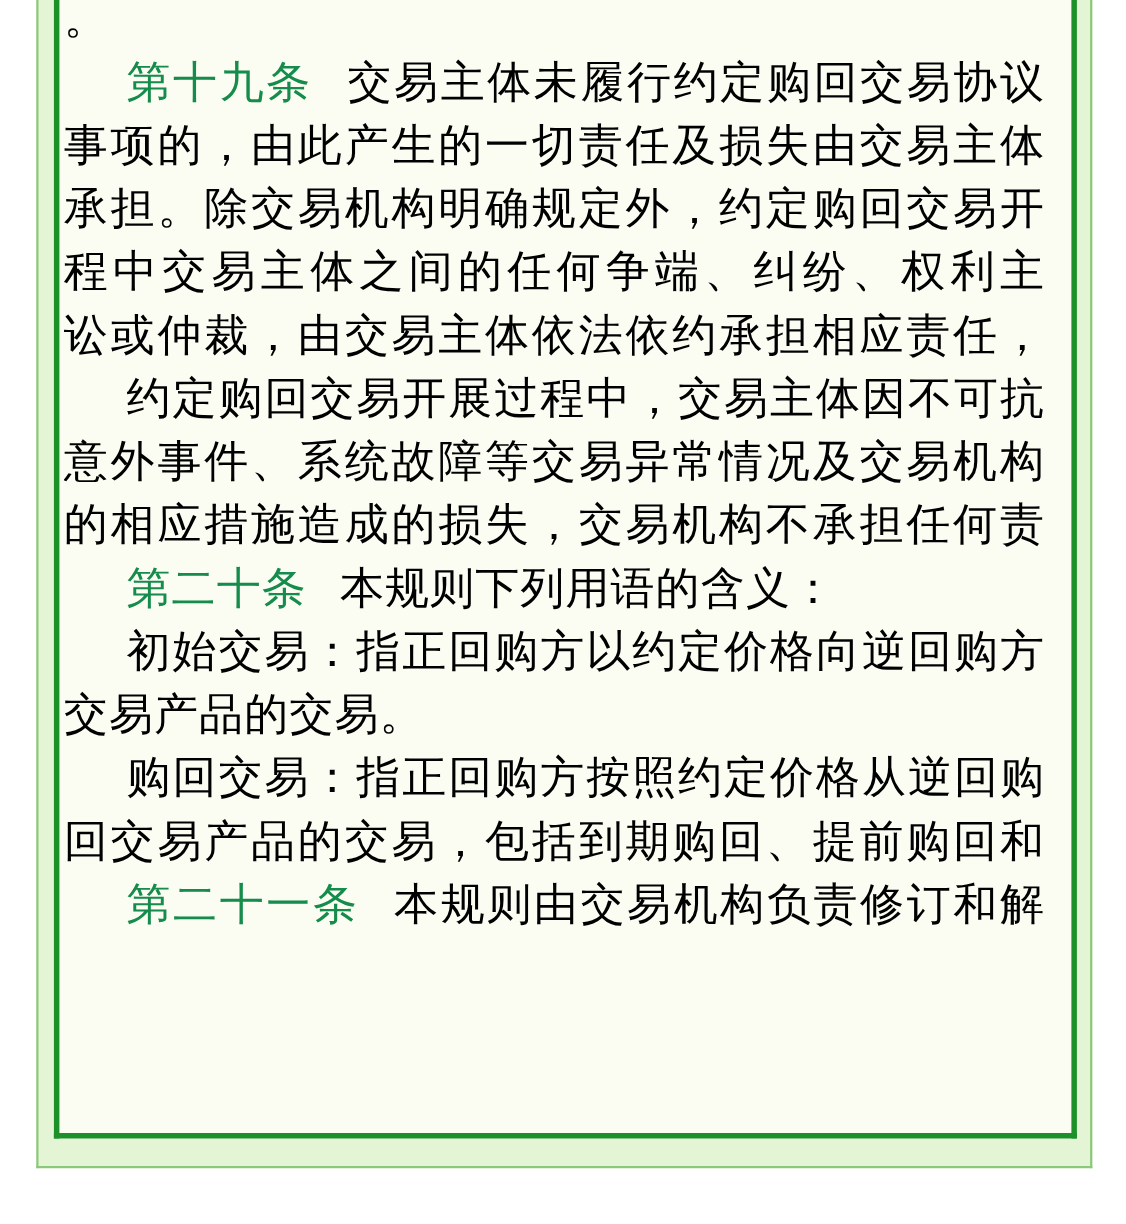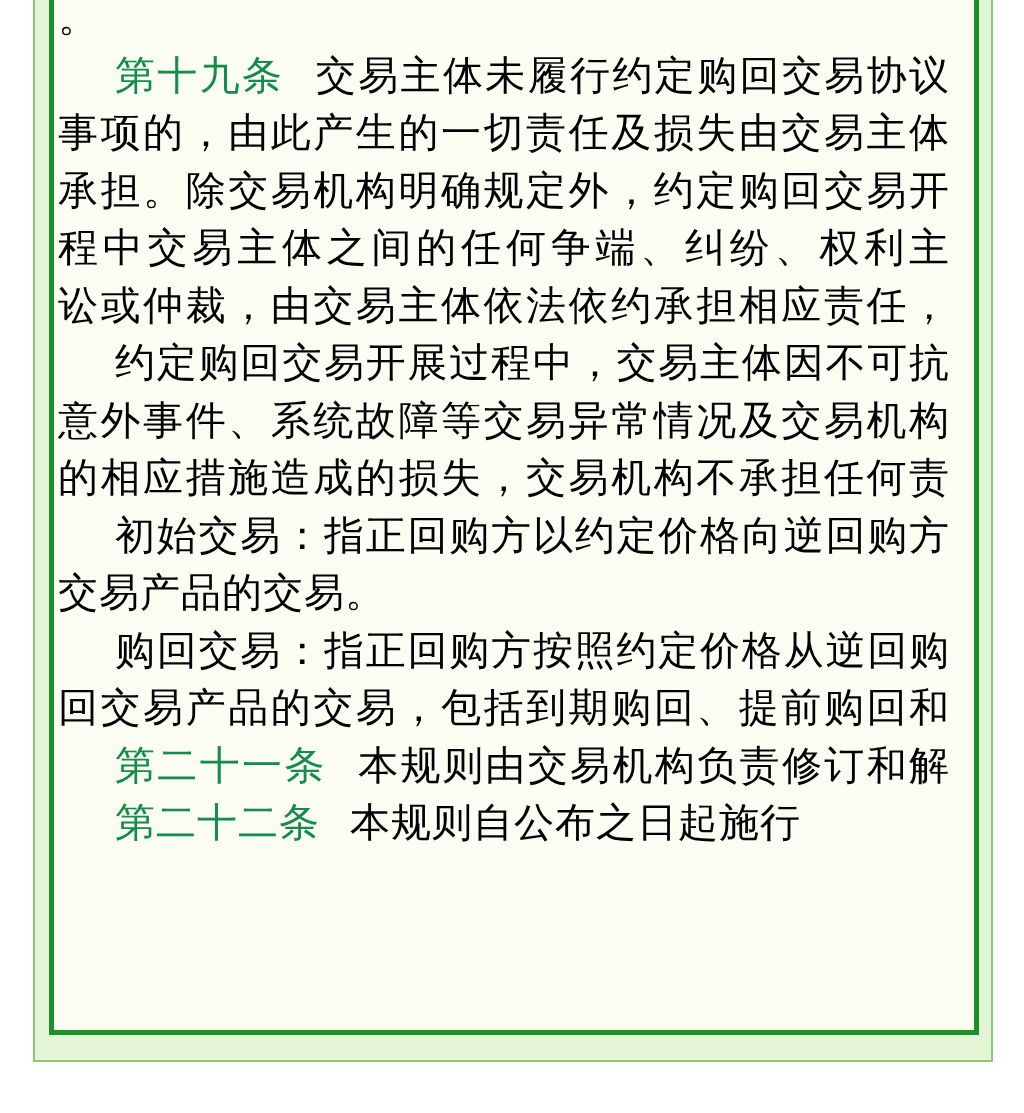--- a/index.html
+++ b/index.html
@@ -54,20 +54,20 @@
   <div class="doc" id="doc">
       <div class="line"><span>。</span></div>
       <div class="line indent fill"><span class="heading">第十九条</span><span class="hgap"></span><span>交易主体未履行约定购回交易协议约定</span></div>
       <div class="line fill"><span>事项的，由此产生的一切责任及损失由交易主体自行</span></div>
       <div class="line fill"><span>承担。除交易机构明确规定外，约定购回交易开展过</span></div>
       <div class="line fill"><span>程中交易主体之间的任何争端、纠纷、权利主张、诉</span></div>
       <div class="line fill"><span>讼或仲裁，由交易主体依法依约承担相应责任，交易</span></div>
       <div class="line indent fill"><span>约定购回交易开展过程中，交易主体因不可抗力、</span></div>
       <div class="line fill"><span>意外事件、系统故障等交易异常情况及交易机构采取</span></div>
       <div class="line fill"><span>的相应措施造成的损失，交易机构不承担任何责任。</span></div>
+      <div class="line indent"><span class="heading">第二十条</span><span class="hgap"></span><span>本规则下列用语的含义：</span></div>
       <div class="line indent fill"><span>初始交易：指正回购方以约定价格向逆回购方卖出</span></div>
       <div class="line"><span>交易产品的交易。</span></div>
       <div class="line indent fill"><span>购回交易：指正回购方按照约定价格从逆回购方购</span></div>
       <div class="line fill"><span>回交易产品的交易，包括到期购回、提前购回和延期</span></div>
       <div class="line indent fill"><span class="heading">第二十一条</span><span class="hgap"></span><span>本规则由交易机构负责修订和解释。</span></div>
-      <div class="line indent"><span class="heading">第二十二条</span><span class="hgap"></span><span>本规则自公布之日起施行</span></div>
     </div>
 </div>
 
 </body></html>

